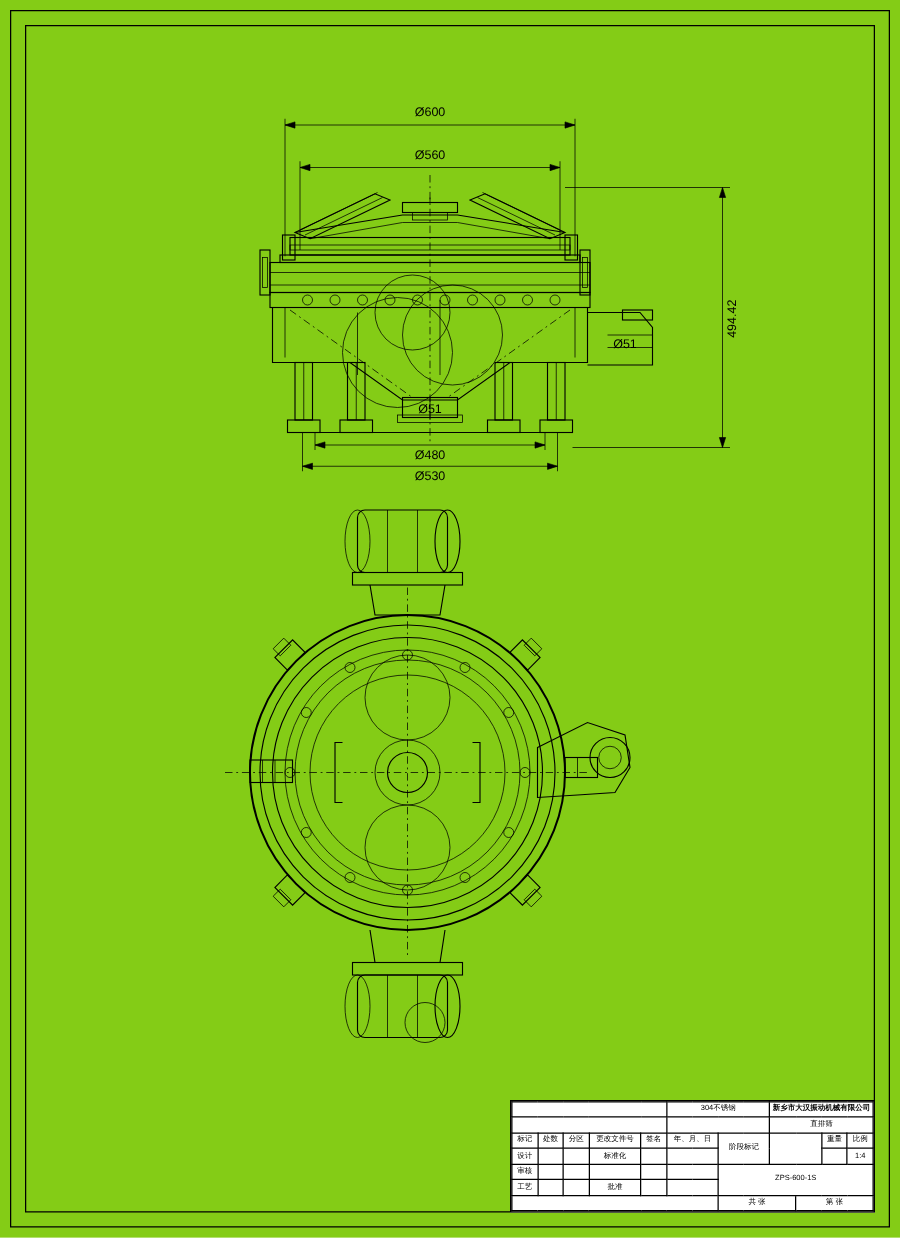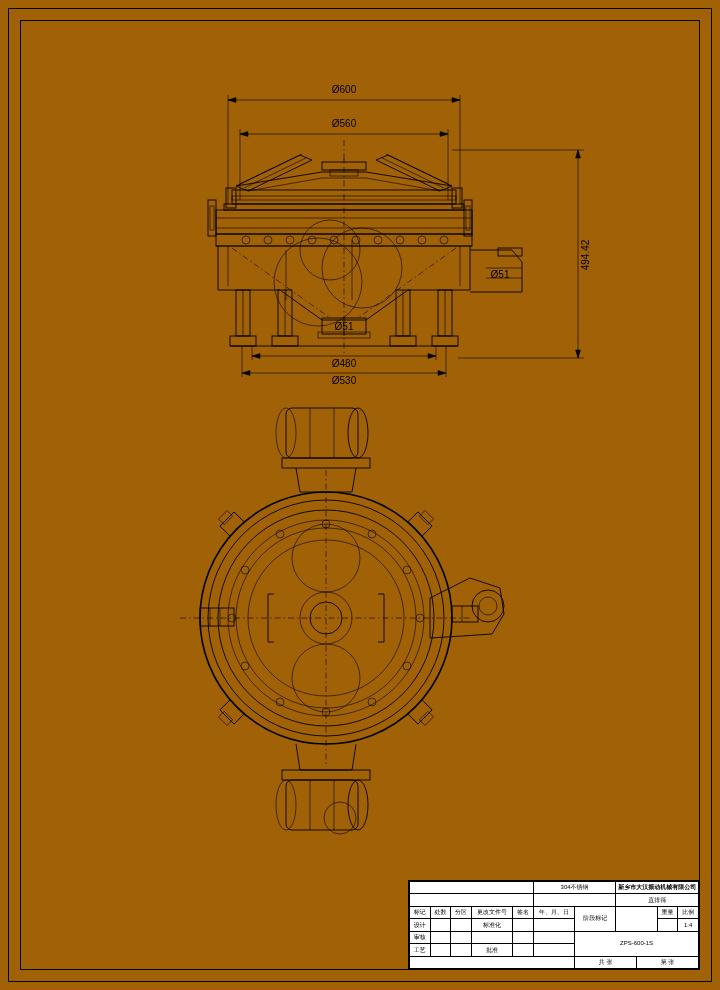--- a/index.html
+++ b/index.html
@@ -11,21 +11,21 @@
     width: 720px;
     height: 990px;
     font-family: "Liberation Sans", sans-serif;
     color: #000;
     overflow: hidden;
   }
   #sheet {
     position: relative;
     width: 720px;
     height: 990px;
-    background: #a16207;
+    background: #84cc16;
   }
   .frame-outer {
     position: absolute;
     left: 8px; top: 8px;
     width: 704px; height: 974px;
     border: 1px solid #000;
     box-sizing: border-box;
   }
   .frame-inner {
     position: absolute;

